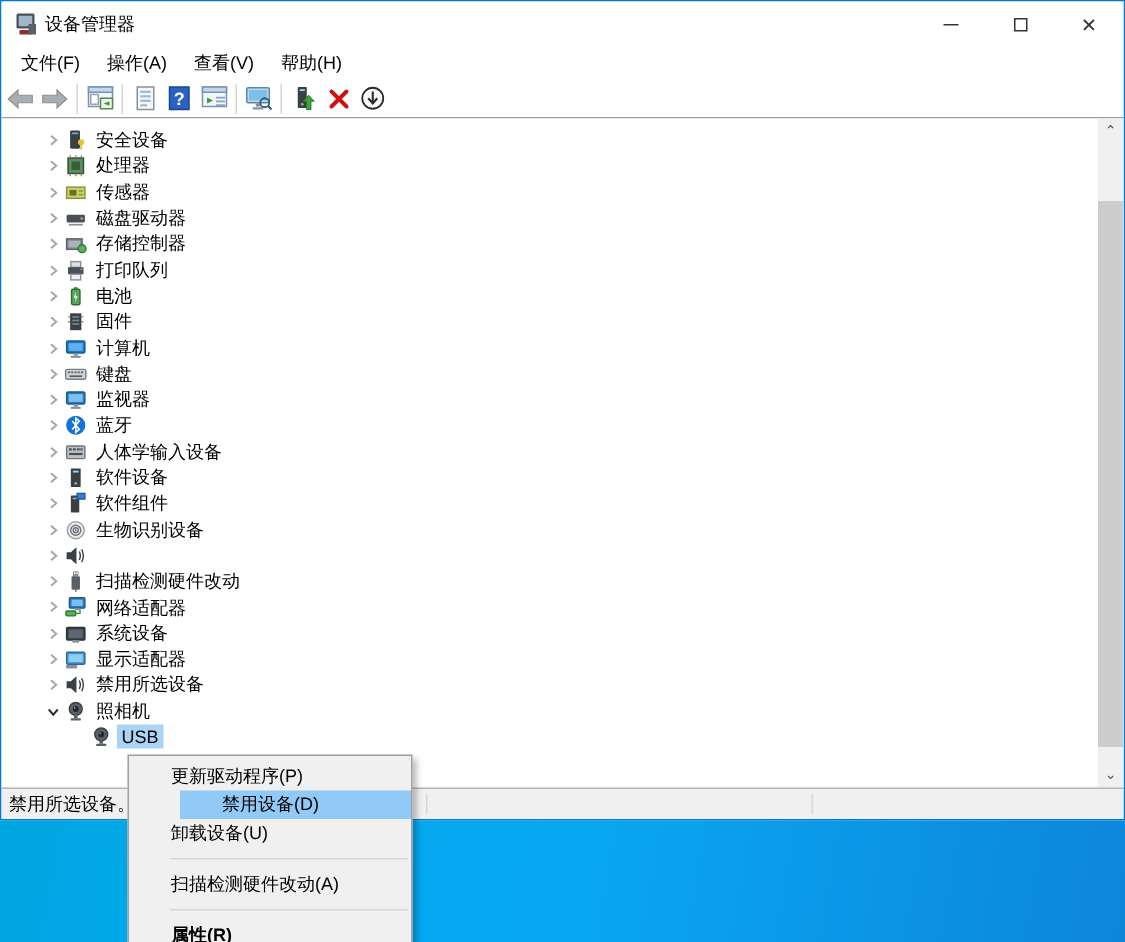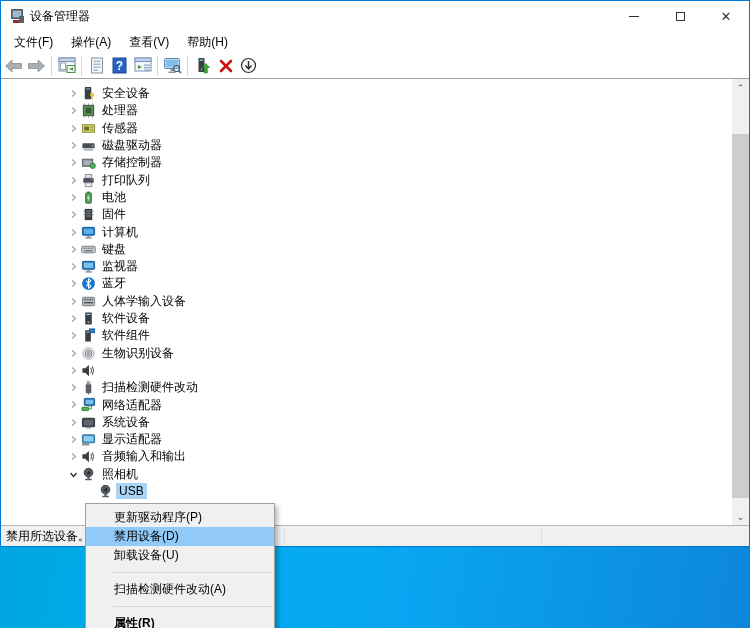--- a/index.html
+++ b/index.html
@@ -27,21 +27,21 @@
   .glyph-close { font-size:13px; color:#333; line-height:1; }
 
   .menubar { height:22px; display:flex; align-items:center; padding-left:4px; flex:0 0 auto; background:#fff; }
   .menu-item { padding:2px 9px; }
 
   .toolbar { height:26px; display:flex; align-items:center; padding-left:1px; flex:0 0 auto; background:#fff; border-bottom:1px solid #a0a0a0; }
   .tool-btn { width:23px; height:23px; display:flex; align-items:center; justify-content:center; }
   .tool-sep { width:1px; height:20px; background:#d6d6d6; margin:0 3px; }
 
   .content { flex:1 1 auto; position:relative; background:#fff; overflow:hidden; }
-  .tree { position:absolute; left:0; top:0; right:17px; bottom:0; padding-top:6px;padding-left:38px; }
+  .tree { position:absolute; left:0; top:0; right:17px; bottom:0; padding-top:6px; }
   .tree-row { height:17.3px; display:flex; align-items:center; white-space:nowrap; }
   .tree-row .chev { width:12px; margin-left:28px; display:flex; align-items:center; justify-content:center; flex:0 0 auto; }
   .tree-row.lvl2 .chev { margin-left:45px; visibility:hidden; }
   .tree-row .nicon { width:15px; height:15px; margin:0 3px 0 2px; flex:0 0 auto; }
   .tree-row .tlabel { padding:1px 3px; }
   .tree-row.selected .tlabel { background:#a9d4f5; }
 
   
   .vscroll { position:absolute; right:0; top:0; bottom:0; width:17px; background:#f0f0f0; }
   .vs-arrow { position:absolute; left:0; width:17px; height:17px; color:#505050; font-size:9px; display:flex; align-items:center; justify-content:center; }
@@ -53,21 +53,21 @@
   .status-sep { position:absolute; top:3px; bottom:3px; width:1px; background:#d9d9d9; }
 
   
   .ctx {
     position:absolute; left:85px; top:503px; width:190px;
     background:#f0f0f0; border:1px solid #a0a0a0;
     box-shadow:3px 3px 4px rgba(0,0,0,.25);
     padding:4px 0; z-index:50;
   }
   .ctx-item { height:19px; line-height:19px; padding-left:28px; white-space:nowrap; }
-  .ctx-item.hl { background:#91c9f7; }
+  .ctx-item.hl { background:#91c9f7;margin-left:34px; }
   .ctx-item.bold { font-weight:bold; }
   .ctx-sep { height:1px; background:#d7d7d7; margin:7px 2px 7px 27px; }
 
   svg { display:block; }
 </style>
 </head>
 <body>
 
 <div class="win">
 
@@ -553,21 +553,21 @@
               <path d="M3 1.5 L6.5 4.5 L3 7.5" stroke="#a6a6a6" stroke-width="1.3" fill="none"></path>
             </svg>
           </span>
           <span class="nicon">
             <svg width="15" height="15" viewBox="0 0 16 16">
               <path d="M1.5 5.5 H4.5 L8.5 2 V14 L4.5 10.5 H1.5 Z" fill="#3a3f44"></path>
               <path d="M10.5 5 Q12 8 10.5 11" stroke="#3a3f44" fill="none"></path>
               <path d="M12.2 3.5 Q14.6 8 12.2 12.5" stroke="#3a3f44" fill="none"></path>
             </svg>
           </span>
-          <span class="tlabel">音频输入和输出</span>
+          <span class="tlabel">禁用所选设备</span>
         </div>
         <div class="tree-row">
           <span class="chev">
             <svg width="9" height="9" viewBox="0 0 9 9">
               <path d="M1.5 3 L4.5 6.5 L7.5 3" stroke="#2a2d30" stroke-width="1.3" fill="none"></path>
             </svg>
           </span>
           <span class="nicon">
             <svg width="15" height="15" viewBox="0 0 16 16">
               <circle cx="8" cy="6" r="4.6" fill="#5a6066" stroke="#3a3f44"></circle>

